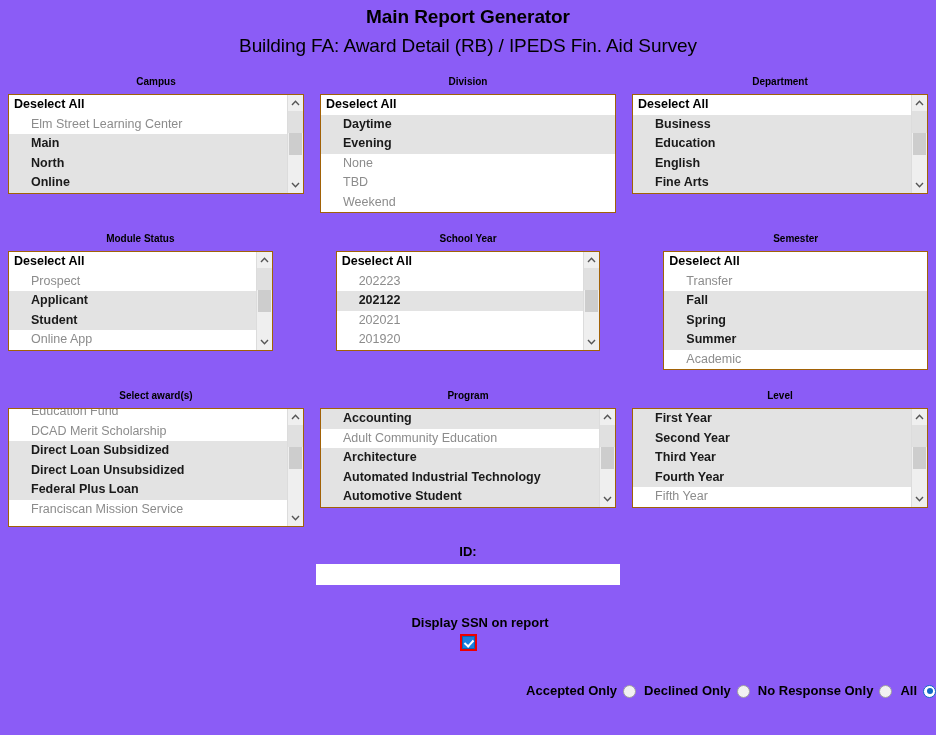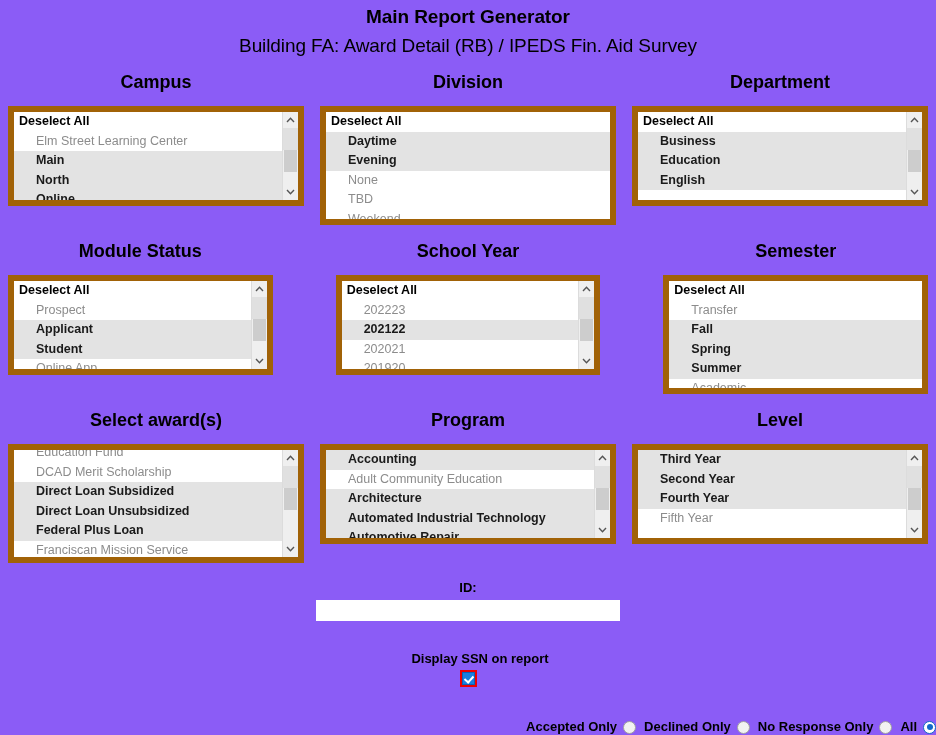--- a/index.html
+++ b/index.html
@@ -50,32 +50,32 @@
     width: 936px;
     box-sizing: border-box;
   }
   .panel {
     width: 312px;
     box-sizing: border-box;
     padding: 0 8px;
   }
   .panel-label {
     text-align: center;
-    font-size: 18px;
+    font-size: 10px;
     font-weight: bold;
     color: #000;
     line-height: 16px;
-    padding-bottom: 16px;
+    padding-bottom: 4px;
   }
 
   
   .listbox {
     position: relative;
     background: #ffffff;
-    border: 6px solid #a16207;
+    border: 1px solid #a16207;
     box-sizing: border-box;
     overflow: hidden;
     display: flex;
   }
   .listbox .items {
     flex: 1 1 auto;
     overflow: hidden;
     position: relative;
   }
   .listbox.h5  { height: 100px; }
@@ -305,20 +305,21 @@
           </div>
         </div>
         <div class="panel">
           <div class="panel-label">Department</div>
           <div class="listbox h5">
             <div class="items">
               <div class="opt head">Deselect All</div>
               <div class="opt sel indent">Business</div>
               <div class="opt sel indent">Education</div>
               <div class="opt sel indent">English</div>
+              <div class="opt sel indent">Fine Arts</div>
             </div>
             <div class="sb">
               <div class="arrow up">
                 <svg width="9" height="6" viewBox="0 0 9 6">
                   <path d="M1 5 L4.5 1.3 L8 5" stroke="#555" stroke-width="1.4" fill="none"></path>
                 </svg>
               </div>
               <div class="track-top" style="top: 16px; height: 22px;"></div>
               <div class="thumb" style="top: 38px; height: 22px;"></div>
               <div class="arrow down">
@@ -426,21 +427,21 @@
           </div>
         </div>
         <div class="panel">
           <div class="panel-label">Program</div>
           <div class="listbox h5">
             <div class="items">
               <div class="opt sel indent">Accounting</div>
               <div class="opt indent">Adult Community Education</div>
               <div class="opt sel indent">Architecture</div>
               <div class="opt sel indent">Automated Industrial Technology</div>
-              <div class="opt sel indent">Automotive Repair</div>
+              <div class="opt sel indent">Automotive Student</div>
             </div>
             <div class="sb">
               <div class="arrow up">
                 <svg width="9" height="6" viewBox="0 0 9 6">
                   <path d="M1 5 L4.5 1.3 L8 5" stroke="#555" stroke-width="1.4" fill="none"></path>
                 </svg>
               </div>
               <div class="track-top" style="top: 16px; height: 22px;"></div>
               <div class="thumb" style="top: 38px; height: 22px;"></div>
               <div class="arrow down">
@@ -448,22 +449,23 @@
                   <path d="M1 1 L4.5 4.7 L8 1" stroke="#555" stroke-width="1.4" fill="none"></path>
                 </svg>
               </div>
             </div>
           </div>
         </div>
         <div class="panel">
           <div class="panel-label">Level</div>
           <div class="listbox h5">
             <div class="items">
+              <div class="opt sel indent">First Year</div>
+              <div class="opt sel indent">Second Year</div>
               <div class="opt sel indent">Third Year</div>
-              <div class="opt sel indent">Second Year</div>
               <div class="opt sel indent">Fourth Year</div>
               <div class="opt indent">Fifth Year</div>
             </div>
             <div class="sb">
               <div class="arrow up">
                 <svg width="9" height="6" viewBox="0 0 9 6">
                   <path d="M1 5 L4.5 1.3 L8 5" stroke="#555" stroke-width="1.4" fill="none"></path>
                 </svg>
               </div>
               <div class="track-top" style="top: 16px; height: 22px;"></div>

